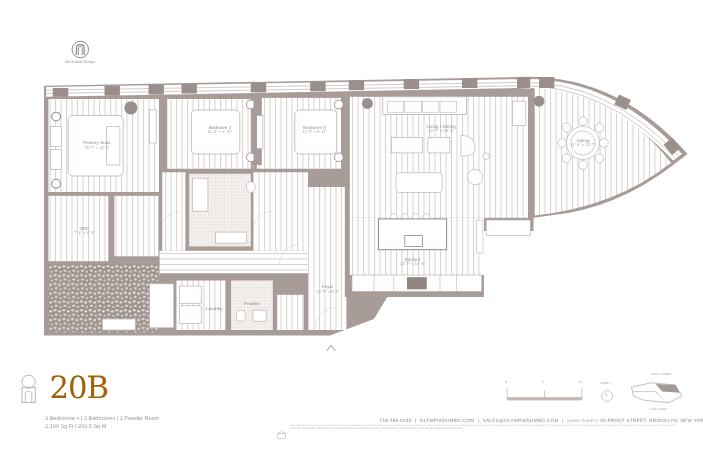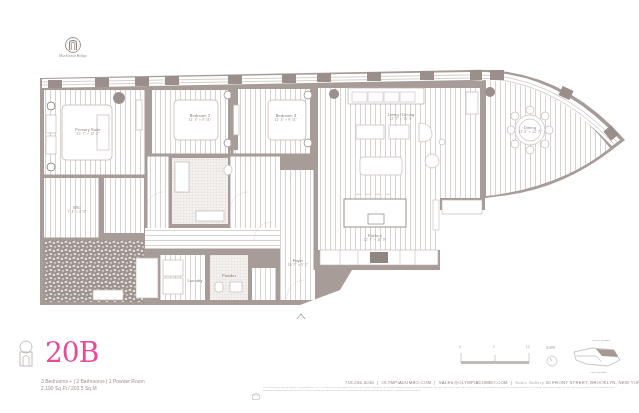--- a/index.html
+++ b/index.html
@@ -1,21 +1,21 @@
 <!DOCTYPE html>
 <html><head>
 <meta charset="utf-8">
 <style>
   html,body{margin:0;padding:0;background:#ffffff;}
   body{width:639px;height:413px;position:relative;overflow:hidden;font-family:"Liberation Sans",sans-serif;color:#9a8f8c;}
   .abs{position:absolute;}
   .room-label{position:absolute;font-size:4px;line-height:5px;text-align:center;color:#8a807c;letter-spacing:0.1px;}
   .room-label .dim{display:block;font-size:3.5px;color:#a39a96;}
   .bridge-label{position:absolute;left:58px;top:54px;width:30px;font-size:3.5px;line-height:4px;text-align:center;color:#a39a96;}
-  .unit-title{position:absolute;left:45px;top:338px;font-family:"DejaVu Serif",serif;font-weight:300;font-size:28px;letter-spacing:-1px;color:#ec4899;line-height:30px;}
+  .unit-title{position:absolute;left:45px;top:338px;font-family:"DejaVu Serif",serif;font-weight:300;font-size:28px;letter-spacing:-1px;color:#a16207;line-height:30px;}
   .unit-info{position:absolute;left:41px;top:378px;font-size:5px;line-height:7px;color:#9d9490;}
   .contact{position:absolute;left:345px;top:380px;font-size:4.2px;letter-spacing:0.3px;color:#8f8581;white-space:nowrap;}
   .contact .sep{margin:0 3px;}
   .disclaimer{position:absolute;left:263px;top:386px;width:362px;font-size:2.2px;line-height:3px;color:#c2bab6;overflow:hidden;height:9px;}
   .scale-lbl{position:absolute;font-size:3px;color:#a39a96;}
   .north-lbl{position:absolute;left:546px;top:347px;font-size:2.6px;color:#a39a96;}
   .keyplan-lbl{position:absolute;font-size:2.4px;color:#a39a96;}
 </style>
 </head>
 <body>

